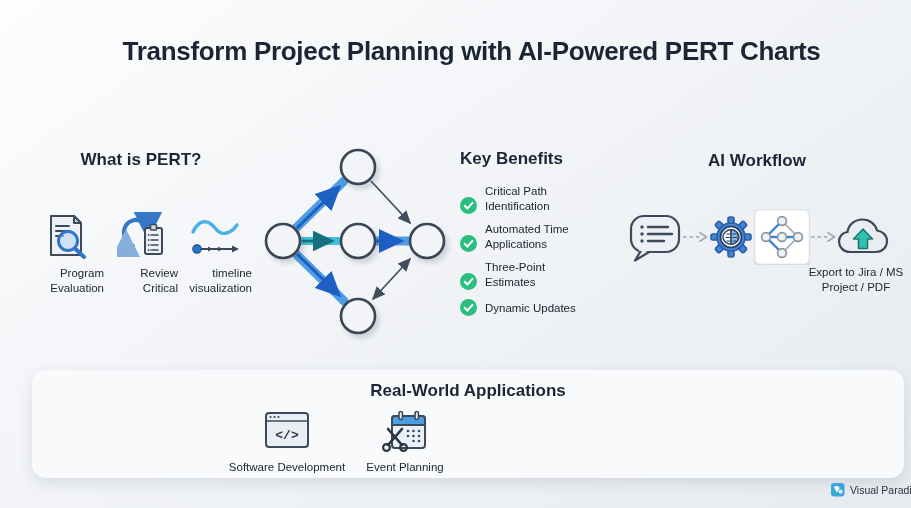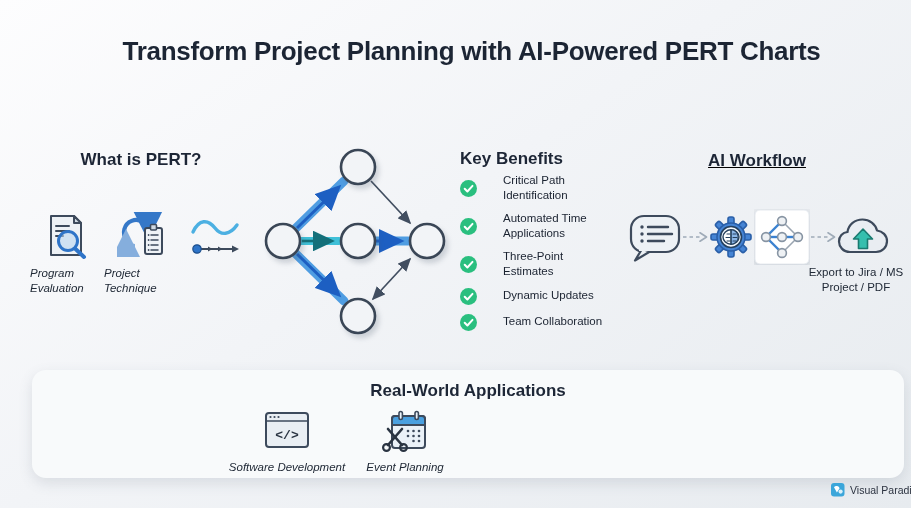--- a/index.html
+++ b/index.html
@@ -9,36 +9,36 @@
   .title{ position:absolute; top:36px; left:16px; width:911px; text-align:center;
           font-size:26px; font-weight:700; color:#1c2534; letter-spacing:-0.3px; }
   .h2{ font-size:17px; font-weight:700; color:#1d2636; }
 
   
   .pert-sec{ position:absolute; left:30px; top:150px; width:222px; }
   .pert-sec .h2{ text-align:center; margin-bottom:42px; }
   .pert-row{ display:flex; justify-content:space-between; }
   .pert-item{ width:76px; display:flex; flex-direction:column; align-items:center; }
   .pert-item .ic{ height:48px; display:flex; align-items:flex-end; justify-content:center; }
-  .small-label{ font-size:11.5px; color:#212a37; line-height:1.3; text-align:left; margin-top:6px;font-style:italic; }
+  .small-label{ font-size:11.5px; color:#212a37; line-height:1.3; text-align:right; margin-top:6px; }
 
   
   .diagram{ position:absolute; left:255px; top:133px; }
   .pnode{ fill:#f2f4f7; stroke:#3a4656; stroke-width:2.6;
           filter:drop-shadow(3px 4px 2.5px rgba(74,86,105,0.22)); }
 
   
   .benefits{ position:absolute; left:460px; top:149px; width:150px; }
-  .benefits .h2{ margin-bottom:4px; }
-  .b-row{ display:flex; align-items:center; gap:26px; margin-bottom:8px; }
+  .benefits .h2{ margin-bottom:15px; }
+  .b-row{ display:flex; align-items:flex-end; gap:8px; margin-bottom:8px; }
   .b-row svg{ flex:0 0 auto; margin-top:1px; }
   .benefit-text{ font-size:11.5px; color:#1a2230; line-height:1.3; max-width:106px; }
 
   
-  .workflow{ position:absolute; left:628px; top:151px; width:258px;text-decoration:underline; }
+  .workflow{ position:absolute; left:628px; top:151px; width:258px; }
   .workflow .h2{ text-align:center; margin-bottom:0; }
   .wf-row{ position:absolute; left:0; top:58px; width:258px; display:flex;
            align-items:center; justify-content:space-between; }
   .wf-label{ position:absolute; top:114px; font-size:11.5px; color:#212a37;
              line-height:1.3; text-align:center; }
   .wf-label.in{ left:-14px; width:86px; }
   .wf-label.out{ left:180px; width:96px; }
   .mini-card{ filter:drop-shadow(0 2px 5px rgba(110,122,140,0.4)); }
 
   
@@ -97,34 +97,35 @@
               <path d="M34,23 h7 M34,28 h7 M34,33 h7 M34,38 h7"></path>
             </g>
             <g fill="#3d4a5c">
               <circle cx="31.6" cy="23" r="0.9"></circle>
                 <circle cx="31.6" cy="28" r="0.9"></circle>
               <circle cx="31.6" cy="33" r="0.9"></circle>
                 <circle cx="31.6" cy="38" r="0.9"></circle>
             </g>
           </svg>
         </div>
-        <div class="small-label">Project Technique</div>
+        <div class="small-label">Review Critical</div>
       </div>
 
       <div class="pert-item">
         <div class="ic">
           <svg width="54" height="44" viewBox="0 0 54 44">
             <path d="M5,16 C11,3 20,3 27,12 C33,20 42,19 49,9" stroke="#4cb0e2" stroke-width="3.4" fill="none" stroke-linecap="round"></path>
             <line x1="9" y1="33" x2="46" y2="33" stroke="#3d4a5c" stroke-width="2"></line>
             <circle cx="9" cy="33" r="4.2" fill="#2e74c8" stroke="#1d4f8c" stroke-width="1.2"></circle>
             <path d="M20,30.6 L24.5,33 L20,35.4 Z" fill="#3d4a5c"></path>
             <path d="M30,30.6 L34.5,33 L30,35.4 Z" fill="#3d4a5c"></path>
             <path d="M44,29.6 L51,33 L44,36.4 Z" fill="#3d4a5c"></path>
           </svg>
         </div>
+        <div class="small-label">timeline visualization</div>
       </div>
 
     </div>
   </div>
 
   <div class="diagram">
     <svg width="205" height="235" viewBox="0 0 205 235">
       <defs>
         <marker id="mBlue" markerWidth="9" markerHeight="8" refX="7" refY="4" orient="auto">
           <path d="M0,0 L8.5,4 L0,8 Z" fill="#1d5fc2"></path>
@@ -184,27 +185,20 @@
           <path d="M4.7,8.8 L7.4,11.5 L12.5,5.9" stroke="#fff" stroke-width="2" fill="none" stroke-linecap="round" stroke-linejoin="round"></path>
         </svg>
       <div class="benefit-text">Three-Point Estimates</div>
     </div>
     <div class="b-row">
       <svg width="17" height="17" viewBox="0 0 17 17">
           <circle cx="8.5" cy="8.5" r="8.5" fill="#2abf7f"></circle>
           <path d="M4.7,8.8 L7.4,11.5 L12.5,5.9" stroke="#fff" stroke-width="2" fill="none" stroke-linecap="round" stroke-linejoin="round"></path>
         </svg>
       <div class="benefit-text">Dynamic Updates</div>
-    </div>
-    <div class="b-row">
-      <svg width="17" height="17" viewBox="0 0 17 17">
-          <circle cx="8.5" cy="8.5" r="8.5" fill="#2abf7f"></circle>
-          <path d="M4.7,8.8 L7.4,11.5 L12.5,5.9" stroke="#fff" stroke-width="2" fill="none" stroke-linecap="round" stroke-linejoin="round"></path>
-        </svg>
-      <div class="benefit-text">Team Collaboration</div>
     </div>
   </div>
 
   <div class="workflow">
     <div class="h2">AI Workflow</div>
 
     <div class="wf-row">
 
       <span>
         <svg width="54" height="52" viewBox="0 0 54 52">

